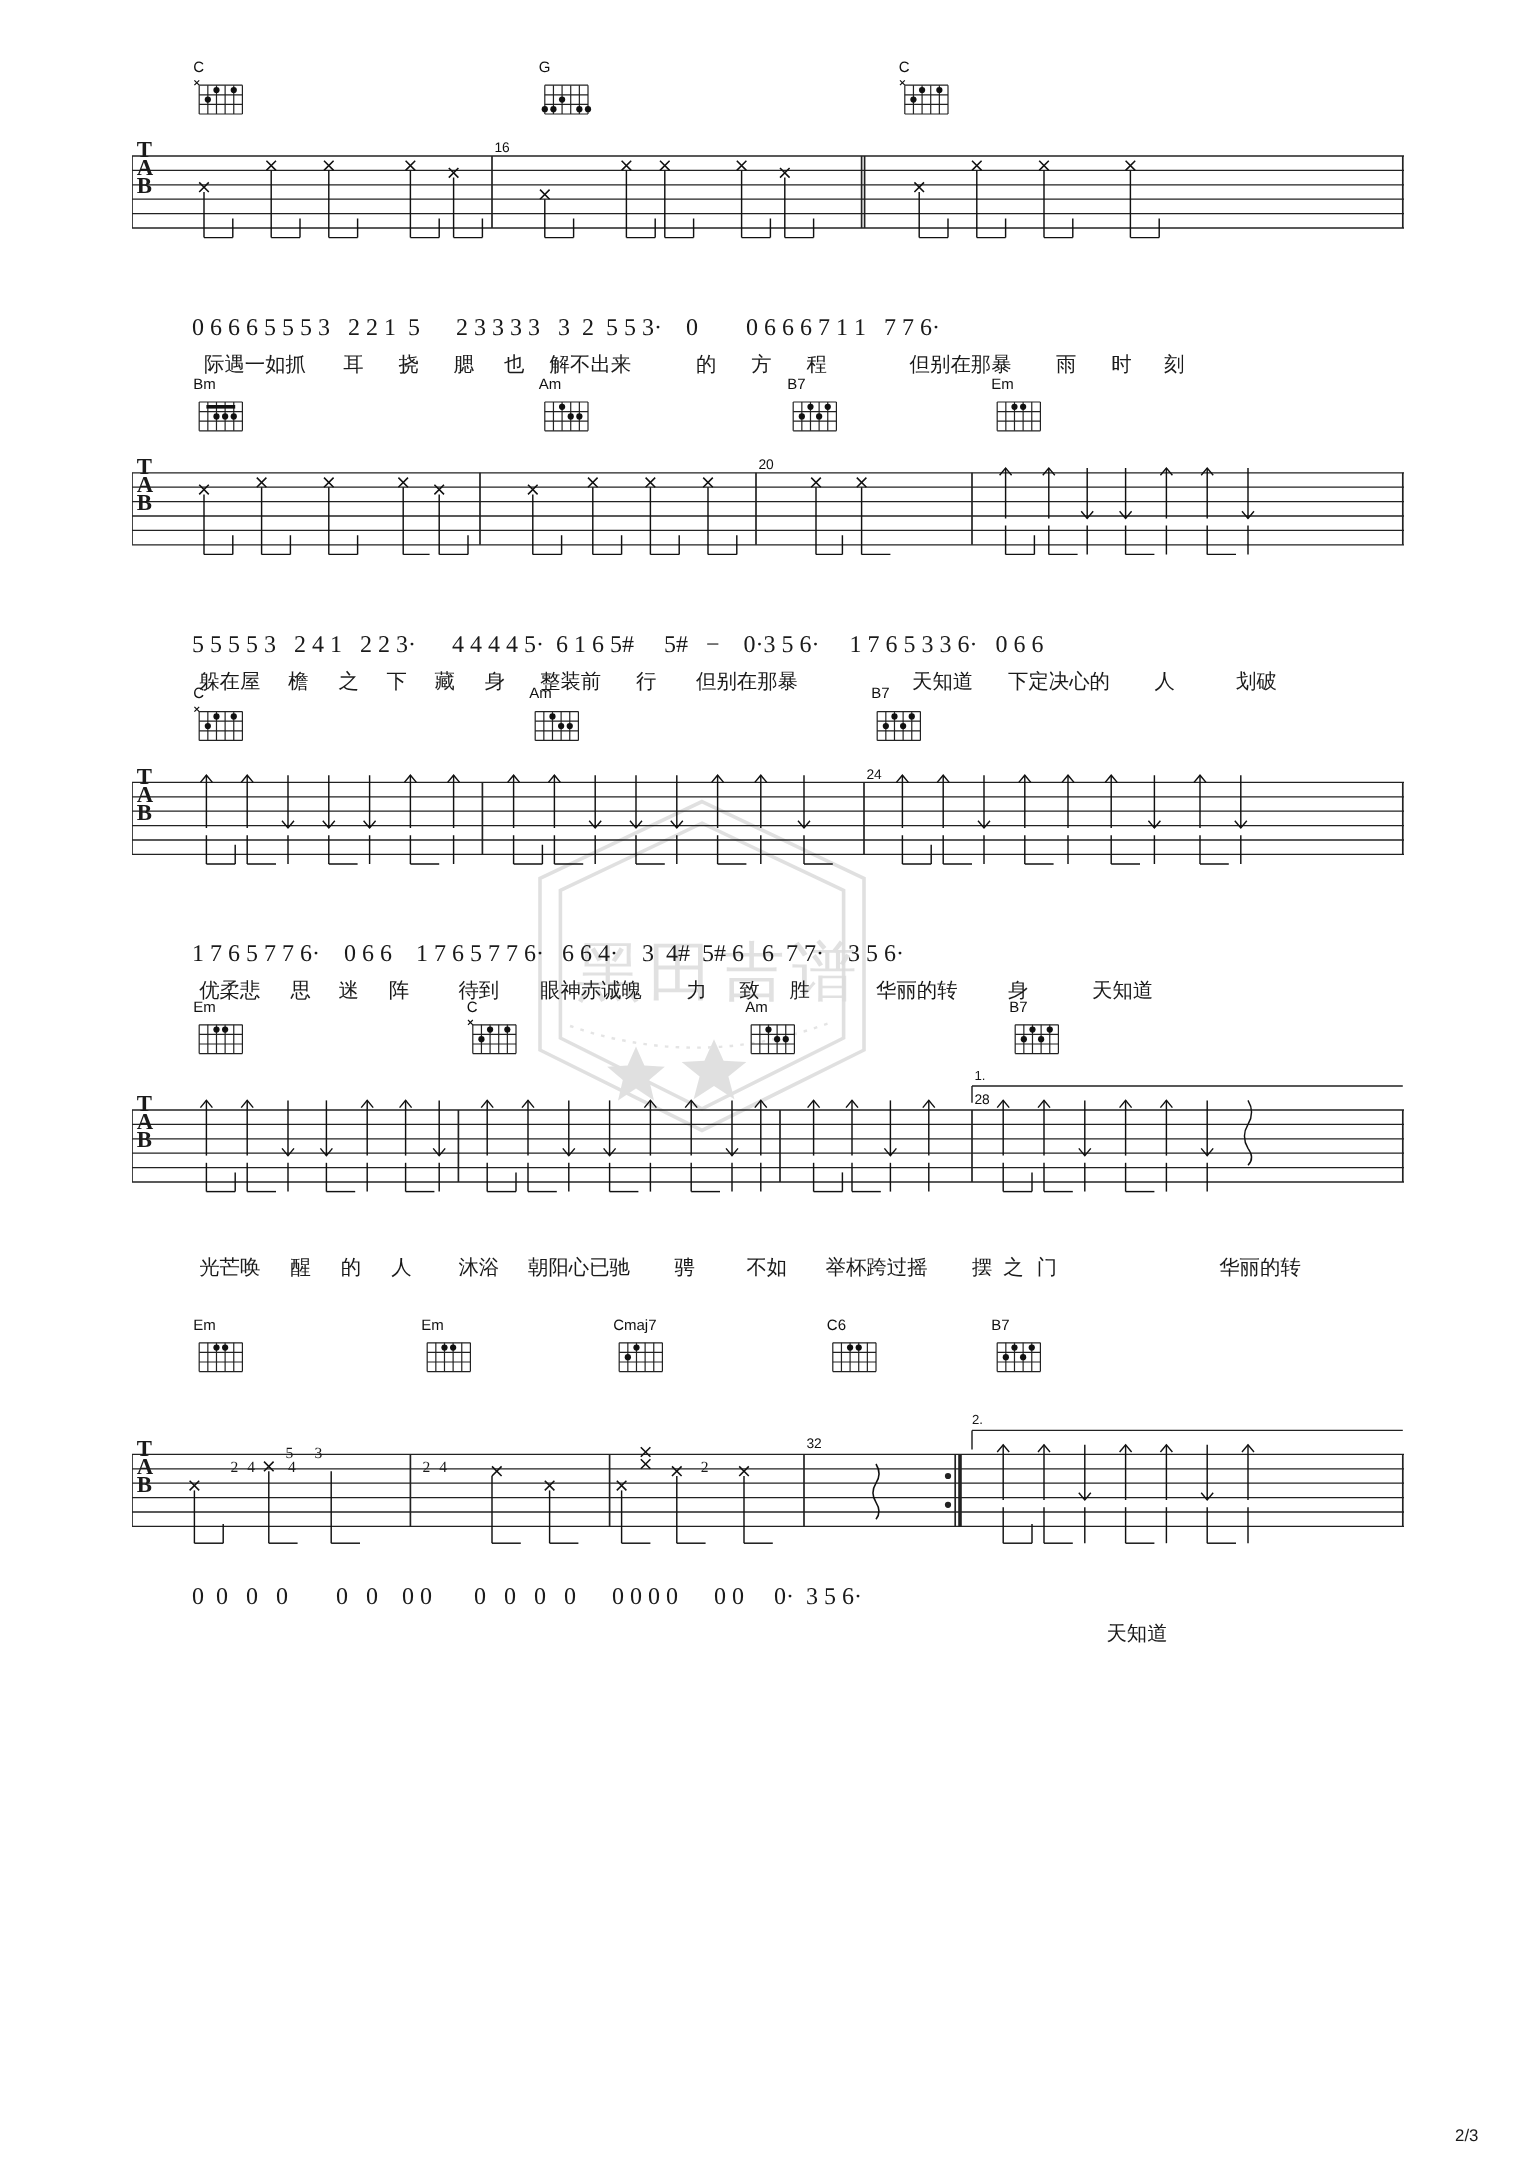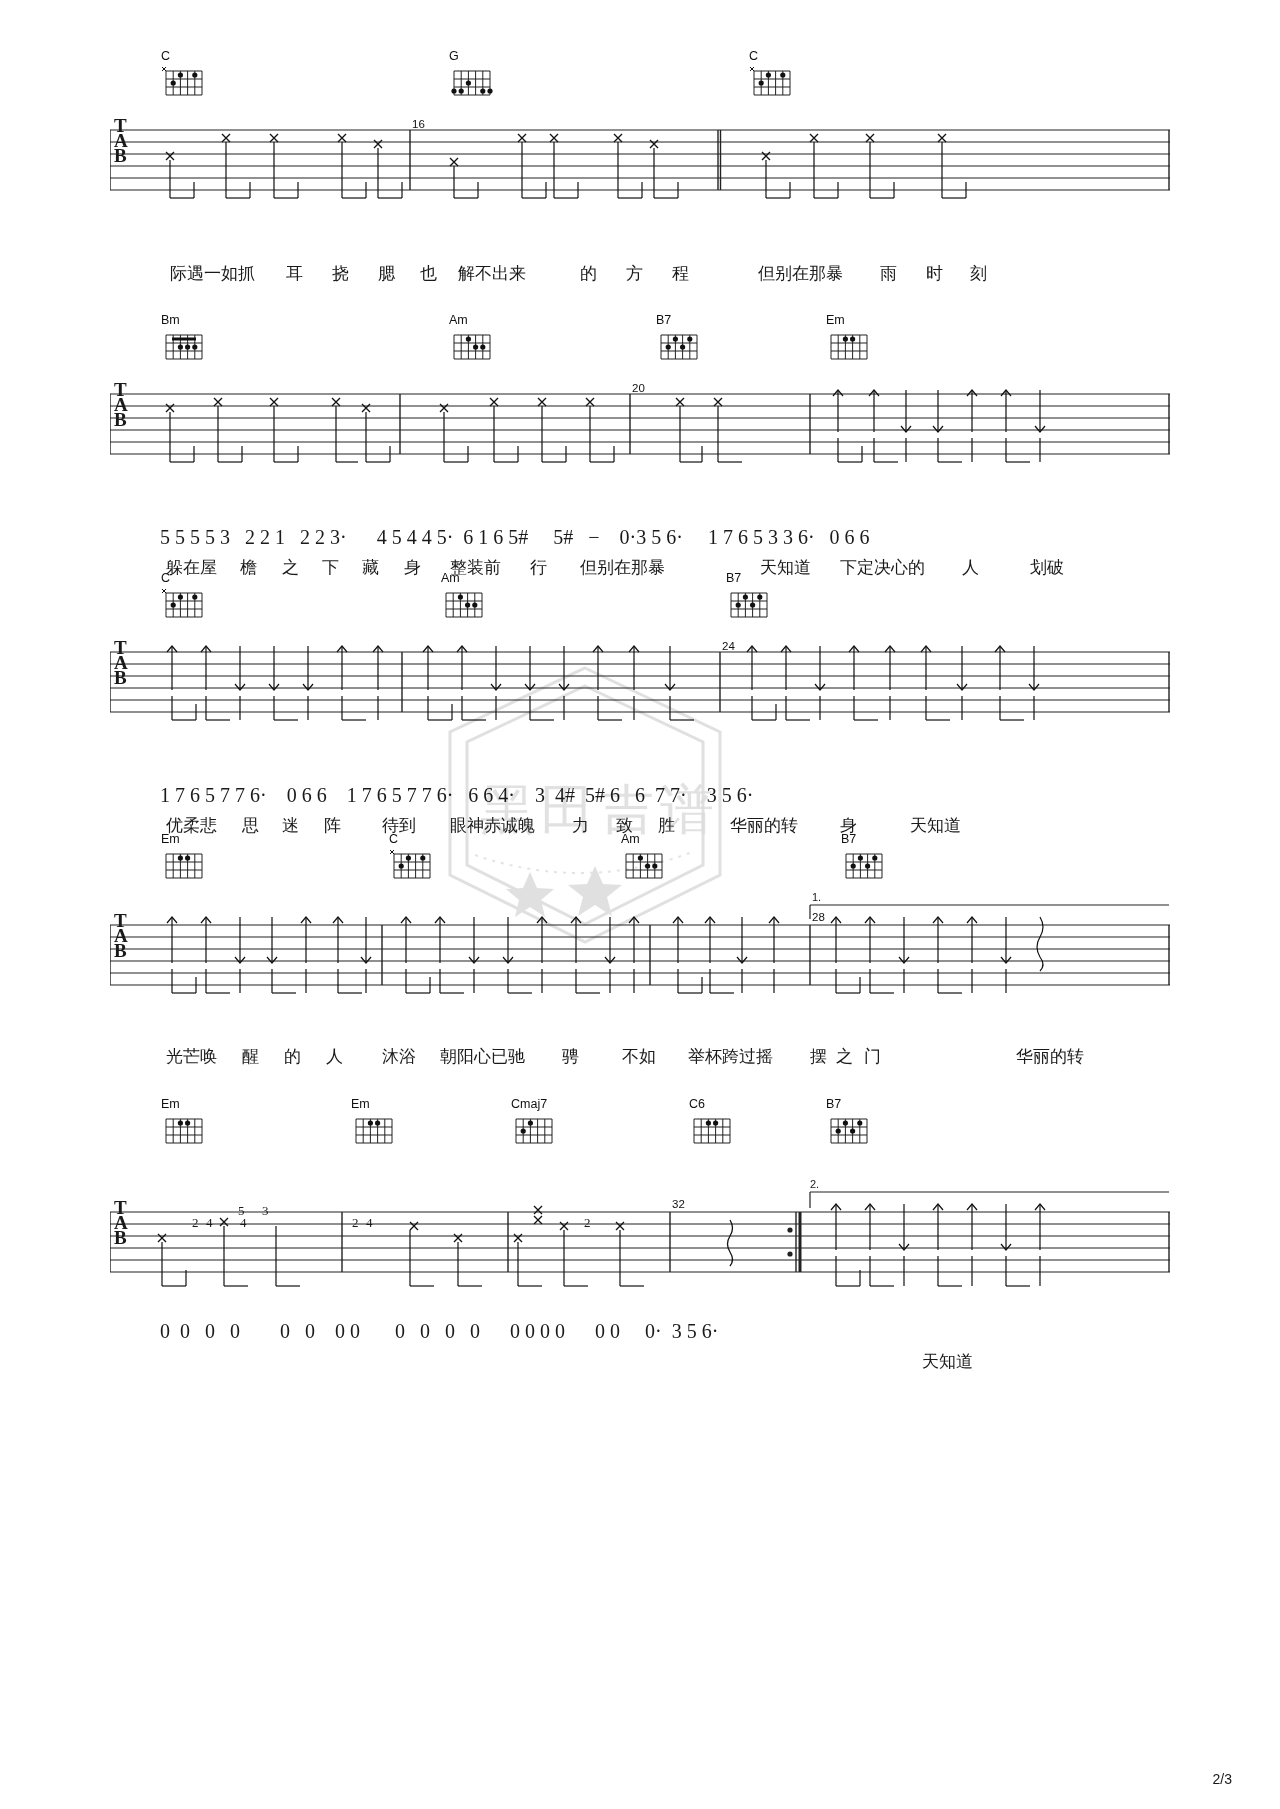--- a/index.html
+++ b/index.html
@@ -331,20 +331,23 @@
             <line x1="832" y1="30" x2="832" y2="86"></line>
               <line x1="832" y1="86" x2="856" y2="86"></line>
               <line x1="856" y1="70" x2="856" y2="86"></line>
           </g>
         </g>
       </svg>
       <div class="tabmark">T<br>A<br>B</div>
       <div class="measnum" style="left:302px; top:6px">16</div>
     </div>
 
+    <div class="numline">
+      <span class="n" style="left:50px">0 6 6 6 5 5 5 3   2 2 1  5      2 3 3 3 3   3  2  5 5 3·    0        0 6 6 6 7 1 1   7 7 6·</span>
+    </div>
     <div class="lyricline">
       <span class="l" style="left:60px">际遇一如抓</span>
       <span class="l" style="left:176px">耳</span>
       <span class="l" style="left:222px">挠</span>
       <span class="l" style="left:268px">腮</span>
       <span class="l" style="left:310px">也</span>
       <span class="l" style="left:348px">解不出来</span>
       <span class="l" style="left:470px">的</span>
       <span class="l" style="left:516px">方</span>
       <span class="l" style="left:562px">程</span>
@@ -559,21 +562,21 @@
               <line x1="930" y1="62" x2="930" y2="86"></line>
             </g>
           </g>
         </g>
       </svg>
       <div class="tabmark">T<br>A<br>B</div>
       <div class="measnum" style="left:522px; top:6px">20</div>
     </div>
 
     <div class="numline">
-      <span class="n" style="left:50px">5 5 5 5 3   2 2 1   2 2 3·      4 5 4 4 5·  6 1 6 5#     5#   −    0·3 5 6·     1 7 6 5 3 3 6·   0 6 6</span>
+      <span class="n" style="left:50px">5 5 5 5 3   2 4 1   2 2 3·      4 4 4 4 5·  6 1 6 5#     5#   −    0·3 5 6·     1 7 6 5 3 3 6·   0 6 6</span>
     </div>
     <div class="lyricline">
       <span class="l" style="left:56px">躲在屋</span>
       <span class="l" style="left:130px">檐</span>
       <span class="l" style="left:172px">之</span>
       <span class="l" style="left:212px">下</span>
       <span class="l" style="left:252px">藏</span>
       <span class="l" style="left:294px">身</span>
       <span class="l" style="left:340px">整装前</span>
       <span class="l" style="left:420px">行</span>

